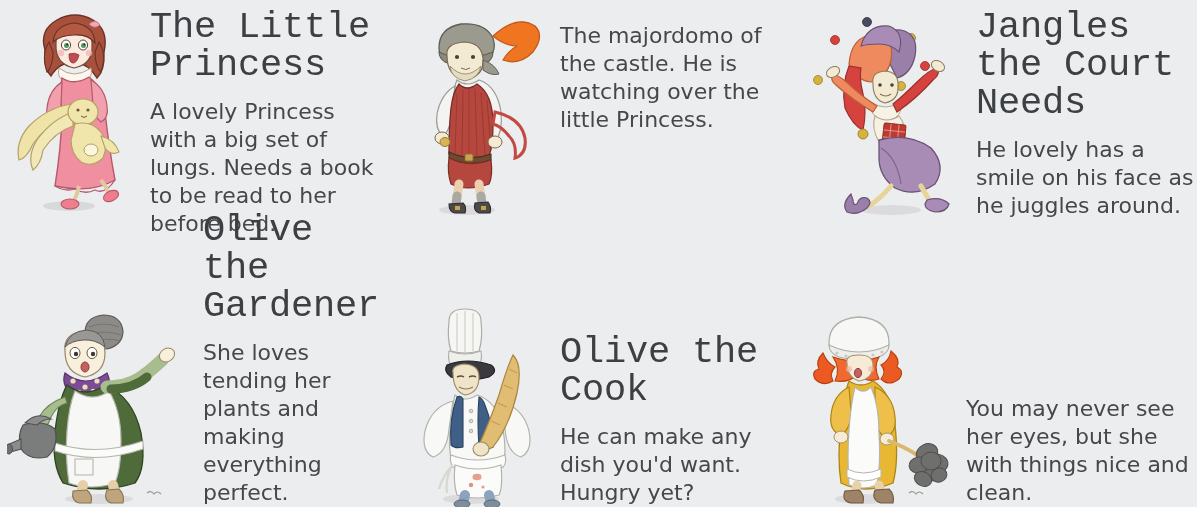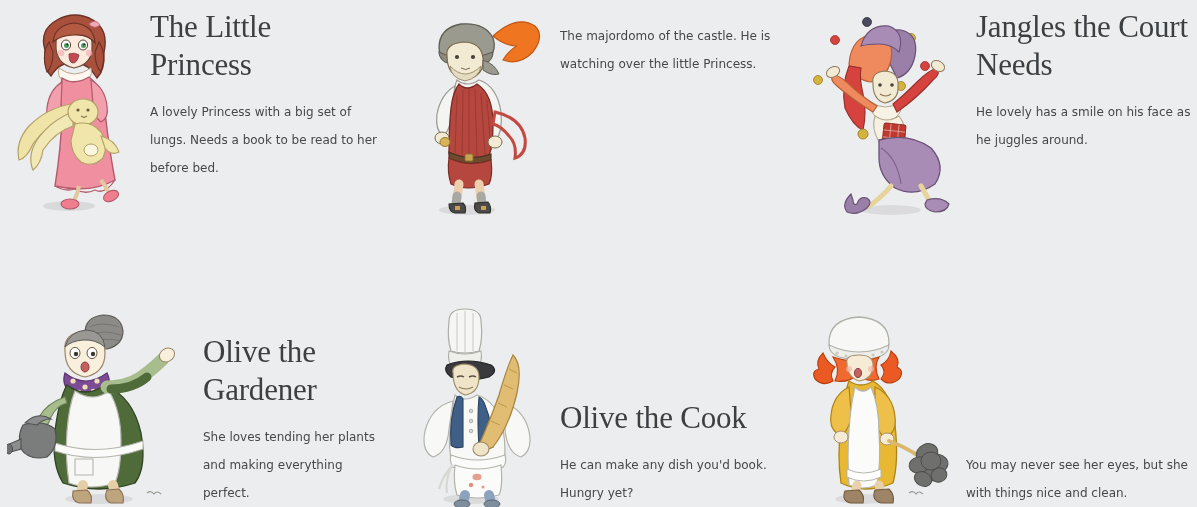--- a/index.html
+++ b/index.html
@@ -37,31 +37,31 @@
     justify-content: center;
   }
   .figure svg { display: block; }
 
   .copy {
     flex: 1 1 auto;
     min-width: 0;
   }
   .char-name {
     margin: 0;
-    font-family: Liberation Serif, serif;
-    font-size: 31px;
+    font-family: Liberation Mono, monospace;
+    font-size: 37px;
     line-height: 38px;
     font-weight: 400;
     color: #3c4043;
     letter-spacing: -0.2px;
   }
   .char-desc {
     margin: 14px 0 0 0;
     font-family: "DejaVu Sans", sans-serif;
-    font-size: 12px;
+    font-size: 22px;
     line-height: 28px;
     font-weight: 400;
     color: #45484b;
   }
 
   
   .c1 .figure { width: 150px; }
   .c1 .copy   { width: 230px; padding-right: 20px; }
   .c2 .figure { width: 160px; }
   .c2 .copy   { width: 225px; padding-right: 15px; }
@@ -380,21 +380,21 @@
         <circle cx="78" cy="180" r="1.6" fill="#d97f6a" opacity="0.75"></circle>
 
         <path d="M60 188 L58 196" stroke="#8ba3bd" stroke-width="10" stroke-linecap="round"></path>
         <path d="M84 188 L86 196" stroke="#8ba3bd" stroke-width="10" stroke-linecap="round"></path>
         <ellipse cx="57" cy="197" rx="8" ry="4" fill="#7f8e9c" stroke="#5b6874" stroke-width="1"></ellipse>
         <ellipse cx="87" cy="197" rx="8" ry="4" fill="#7f8e9c" stroke="#5b6874" stroke-width="1"></ellipse>
       </svg>
     </div>
     <div class="copy">
       <h2 class="char-name">Olive the Cook</h2>
-      <p class="char-desc">He can make any dish you'd book. Hungry yet?</p>
+      <p class="char-desc">He can make any dish you'd want. Hungry yet?</p>
     </div>
   </div>
 
   <div class="card card-r2 r2 c3">
     <div class="figure">
       <svg width="156" height="200" viewBox="0 0 156 200" role="img" aria-label="Maid">
         <ellipse cx="58" cy="192" rx="28" ry="5" fill="#c9cacb" opacity="0.5"></ellipse>
 
         <path d="M24 36 Q24 12 54 10 Q84 12 84 36 Q84 46 54 50 Q24 46 24 36Z" fill="#f7f7f5" stroke="#b0b0a8" stroke-width="1.3"></path>
         <path d="M24 38 Q54 52 84 38 Q84 46 74 50 Q54 56 34 50 Q24 46 24 38Z" fill="#ededea" stroke="#b0b0a8" stroke-width="1.1"></path>

